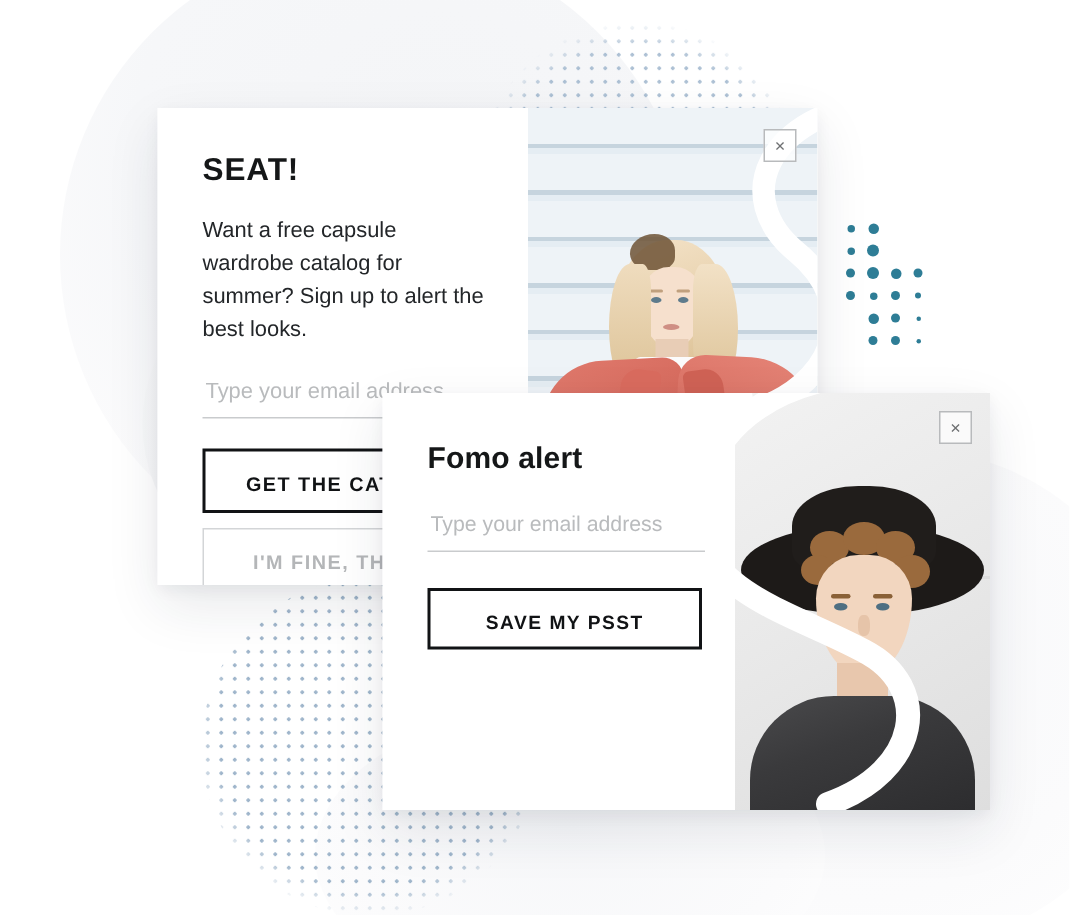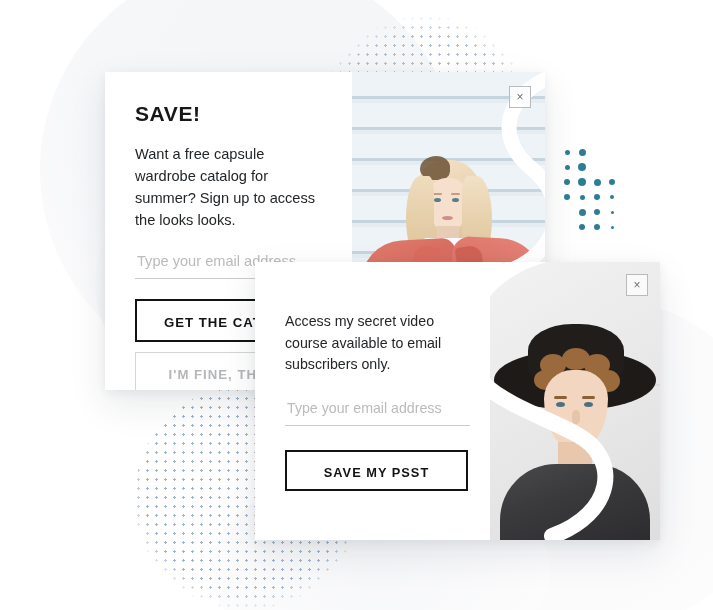--- a/index.html
+++ b/index.html
@@ -517,23 +517,23 @@
         <i style="width: 3px; height: 3px; left: 47.5px; top: 62.5px; background: rgb(46, 125, 150);"></i>
         <i style="width: 6px; height: 6px; left: 16px; top: 76px; background: rgb(46, 125, 150);"></i>
         <i style="width: 6px; height: 6px; left: 31px; top: 76px; background: rgb(46, 125, 150);"></i>
         <i style="width: 3px; height: 3px; left: 47.5px; top: 77.5px; background: rgb(46, 125, 150);"></i>
       </div>
   </div>
 
   <div class="card" id="card-psst">
 
     <div class="card-body">
-      <h2 class="card-title">SAVE!</h2>
-
-      <p class="card-text">Want a free capsule wardrobe catalog for summer? Sign up to access the looks looks.</p>
+      <h2 class="card-title">SEAT!</h2>
+
+      <p class="card-text">Want a free capsule wardrobe catalog for summer? Sign up to alert the best looks.</p>
 
       <input class="email-field" type="text" placeholder="Type your email address" style="">
 
       <button class="btn btn-primary">GET THE CATALOG</button>
 
       <button class="btn btn-secondary">I'M FINE, THANKS</button>
     </div>
 
     <div class="card-media">
       <div class="wall"></div>
@@ -560,22 +560,22 @@
       <svg class="swoosh" width="200" height="320" viewBox="0 0 200 320" style="right:-46px; top:-10px;">
         <path d="M196 6 C120 14, 96 70, 140 106 C182 140, 170 196, 104 214 C56 228, 40 268, 74 308" fill="none" stroke="#ffffff" stroke-width="15" stroke-linecap="round"></path>
       </svg>
       <button class="close-btn">×</button>
     </div>
   </div>
 
   <div class="card" id="card-fomo">
 
     <div class="card-body">
-
-      <p class="card-text">Access my secret video course available to email subscribers only.</p>
+      <h2 class="card-title">Fomo alert</h2>
+
 
       <input class="email-field" type="text" placeholder="Type your email address" style="">
 
       <button class="btn btn-primary">SAVE MY PSST</button>
     </div>
 
     <div class="card-media">
       <div class="studio"></div>
       <div class="man">
         <div class="m-hat-brim"></div>

